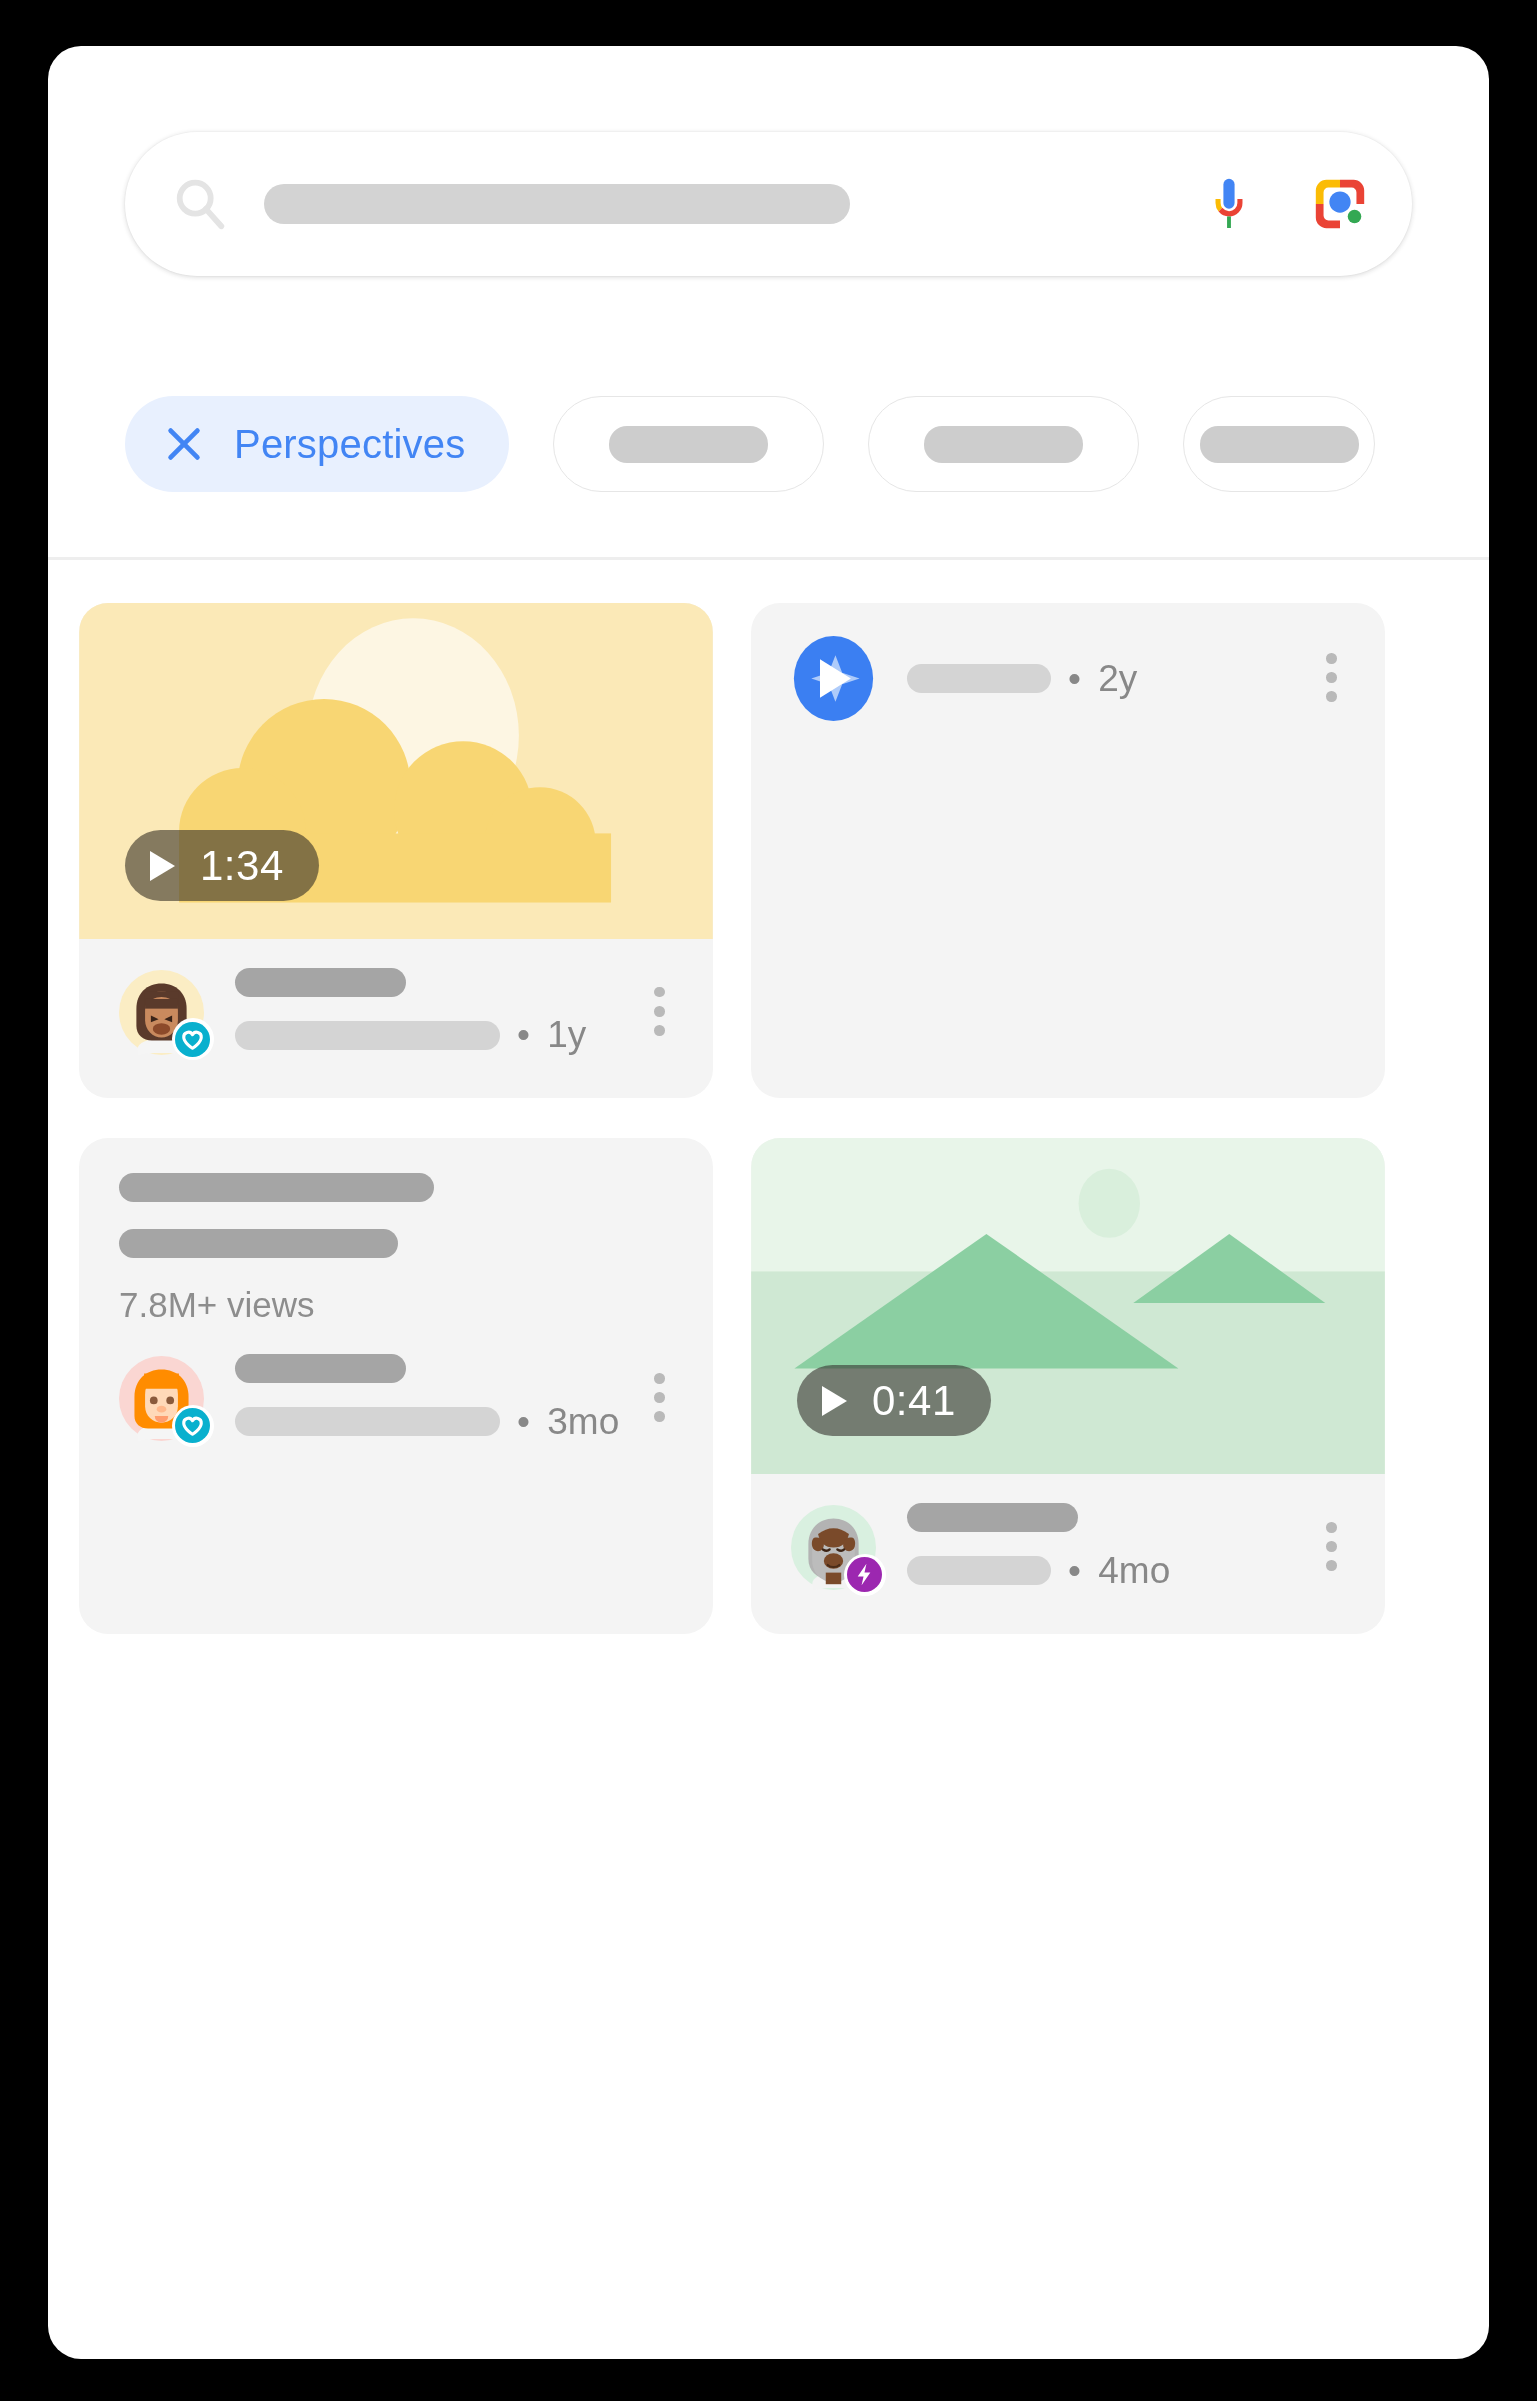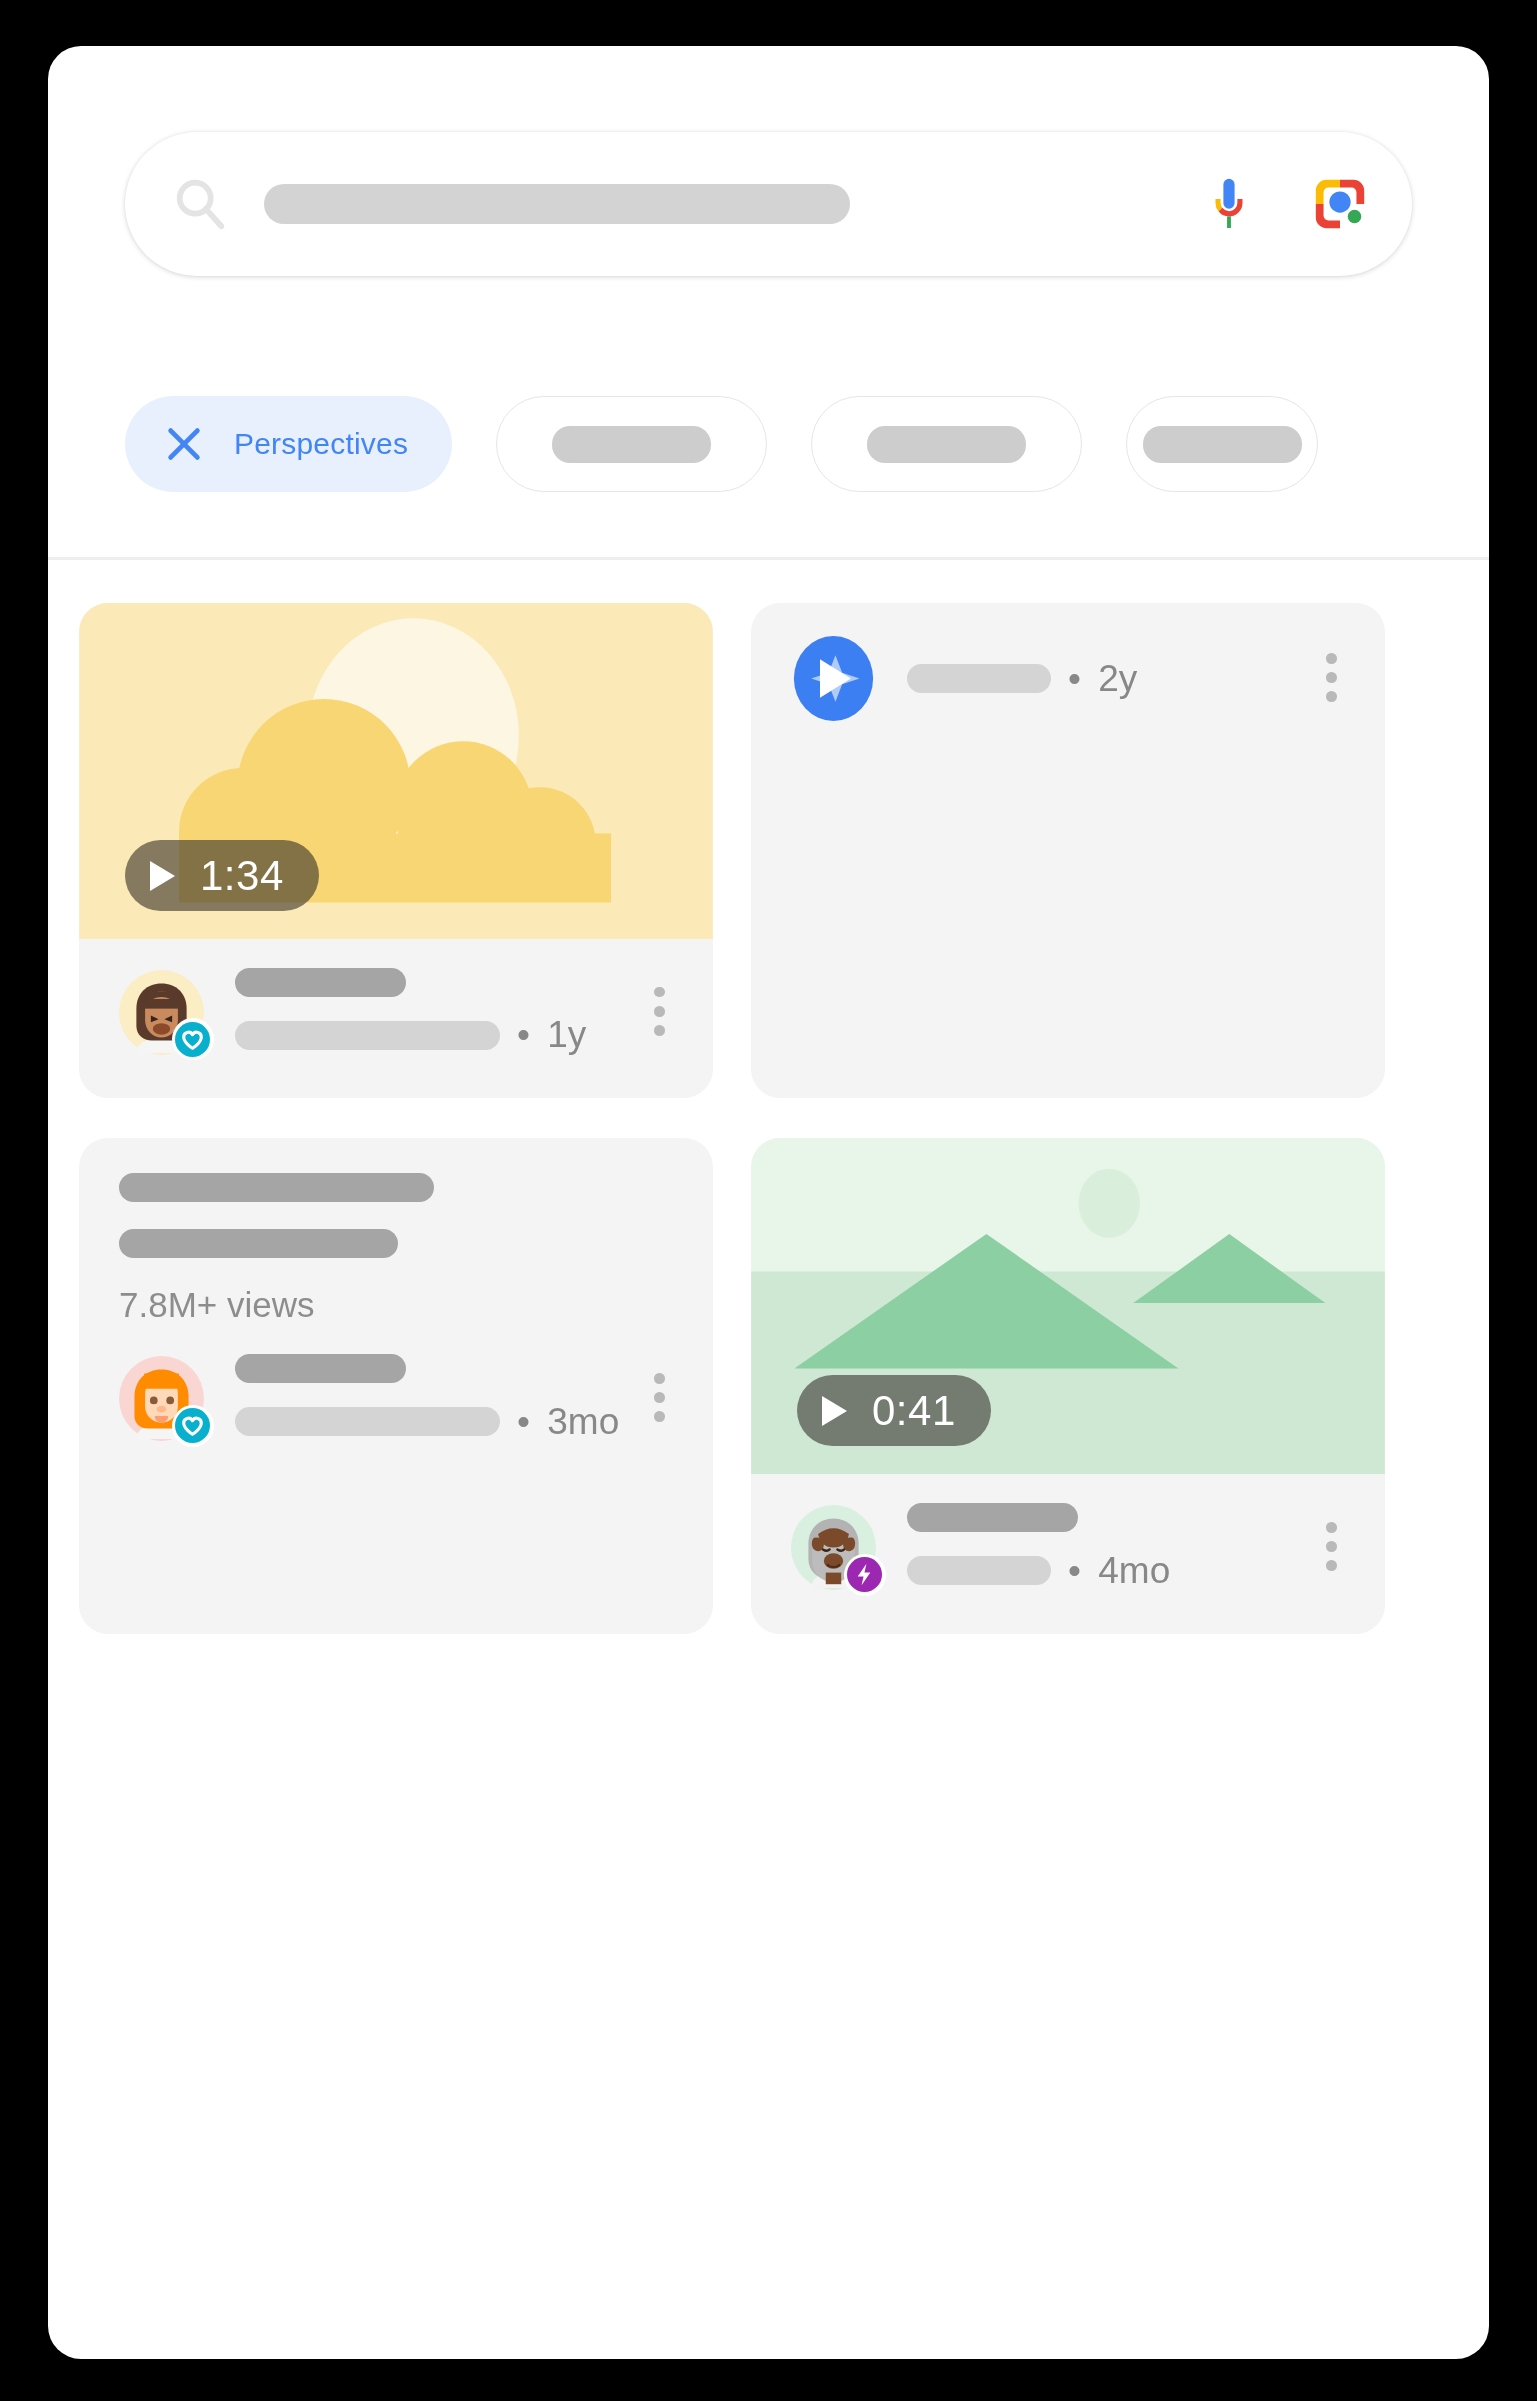--- a/index.html
+++ b/index.html
@@ -65,21 +65,21 @@
     flex: 0 0 auto;
   }
   .chip-active {
     background: #e8f0fe;
     padding: 0 44px 0 38px;
     gap: 29px;
   }
   .chip-x { width: 42px; height: 42px; flex: 0 0 42px; }
   .chip-label {
     color: #4285f4;
-    font-size: 30px;
+    font-size: 40px;
     letter-spacing: 0.2px;
     white-space: nowrap;
   }
   .chip-ghost {
     width: 271px;
     border: 1.9px solid #e6e6e6;
     background: #fff;
   }
   .chip-ghost .chip-ph {
     width: 159px; height: 37px;
@@ -113,21 +113,21 @@
 
   
   .thumb {
     position: relative;
     width: 634px; height: 336px;
     overflow: hidden;
   }
   .thumb svg { display: block; width: 634px; height: 336px; }
   .duration {
     position: absolute;
-    left: 46px; bottom: 28px;
+    left: 46px; bottom: 38px;
     height: 71px;
     padding: 0 35px 0 25px;
     border-radius: 36px;
     background: rgba(60,54,40,.62);
     display: flex; align-items: center; gap: 25px;
   }
   .duration.dark { background: rgba(55,52,48,.60); }
   .dur-play { width: 0; height: 0;
     border-left: 25px solid #fff;
     border-top: 15.4px solid transparent;

